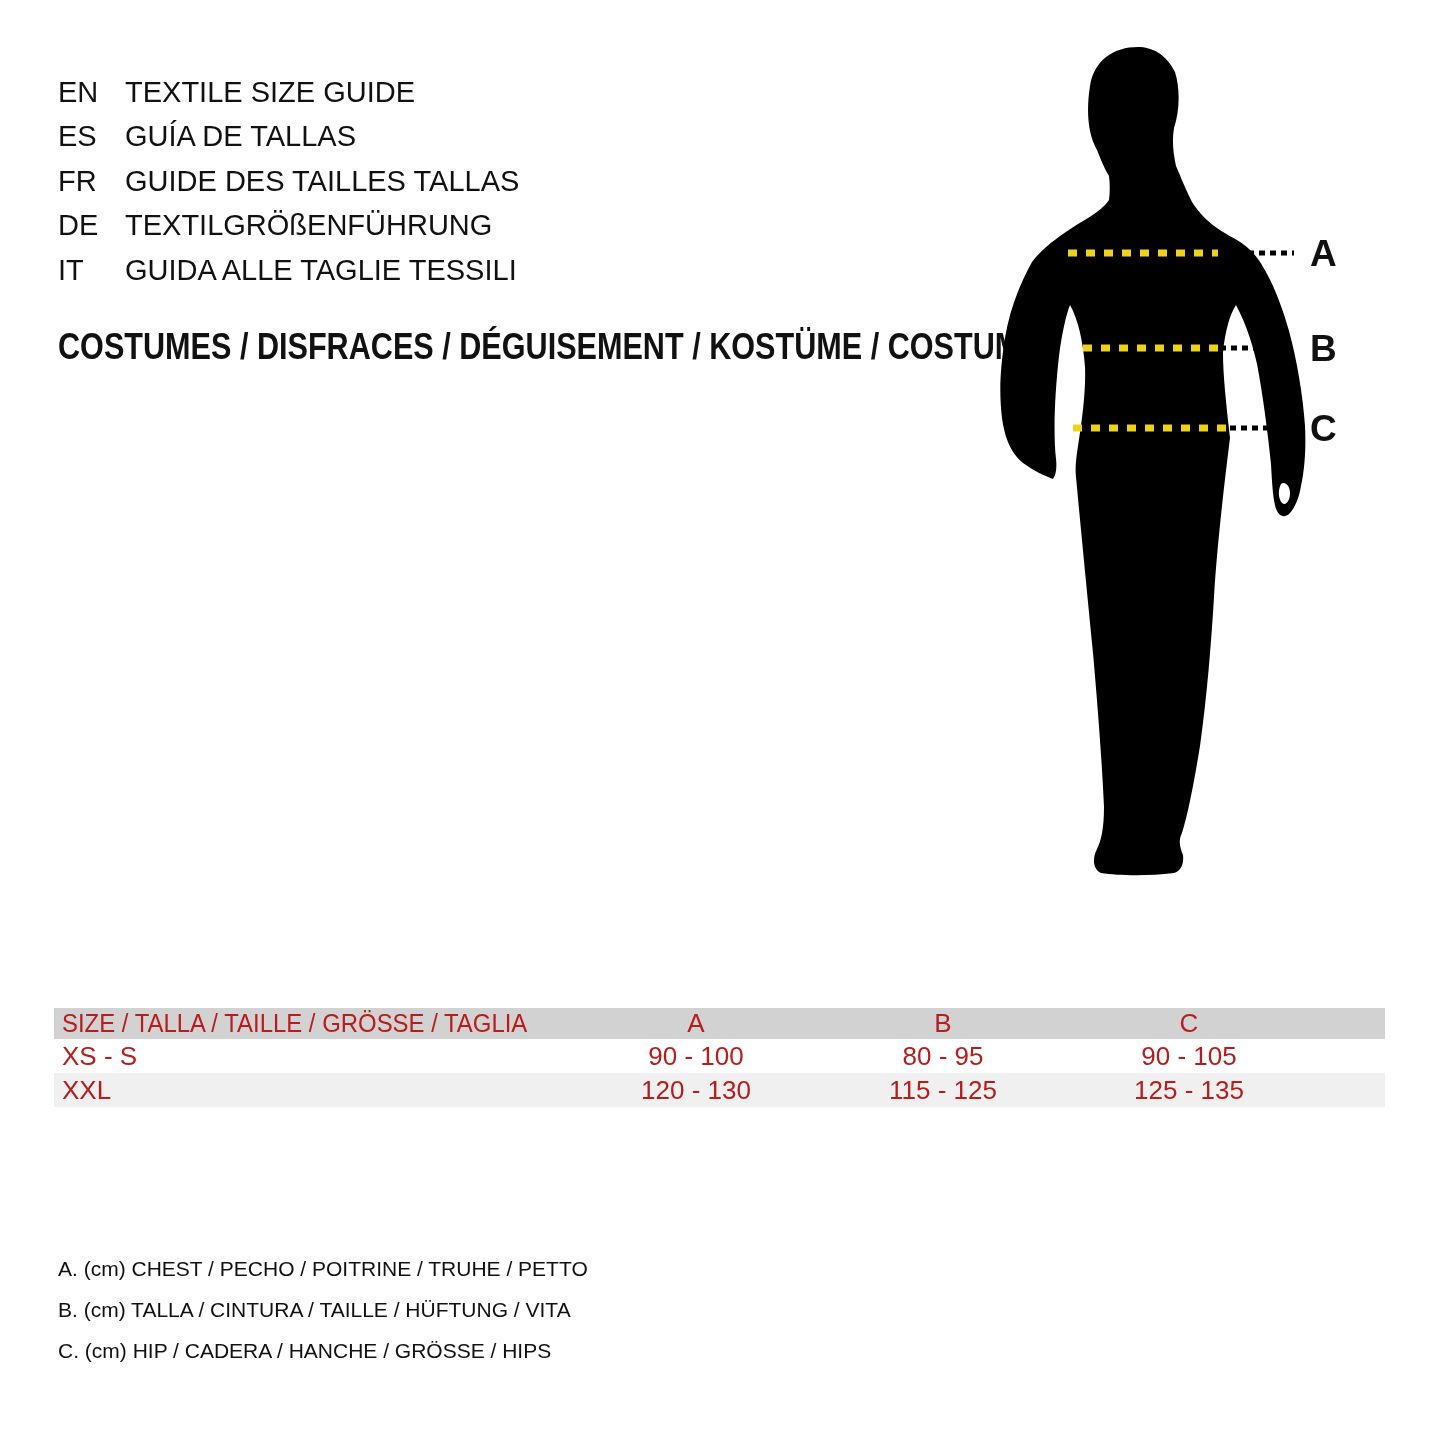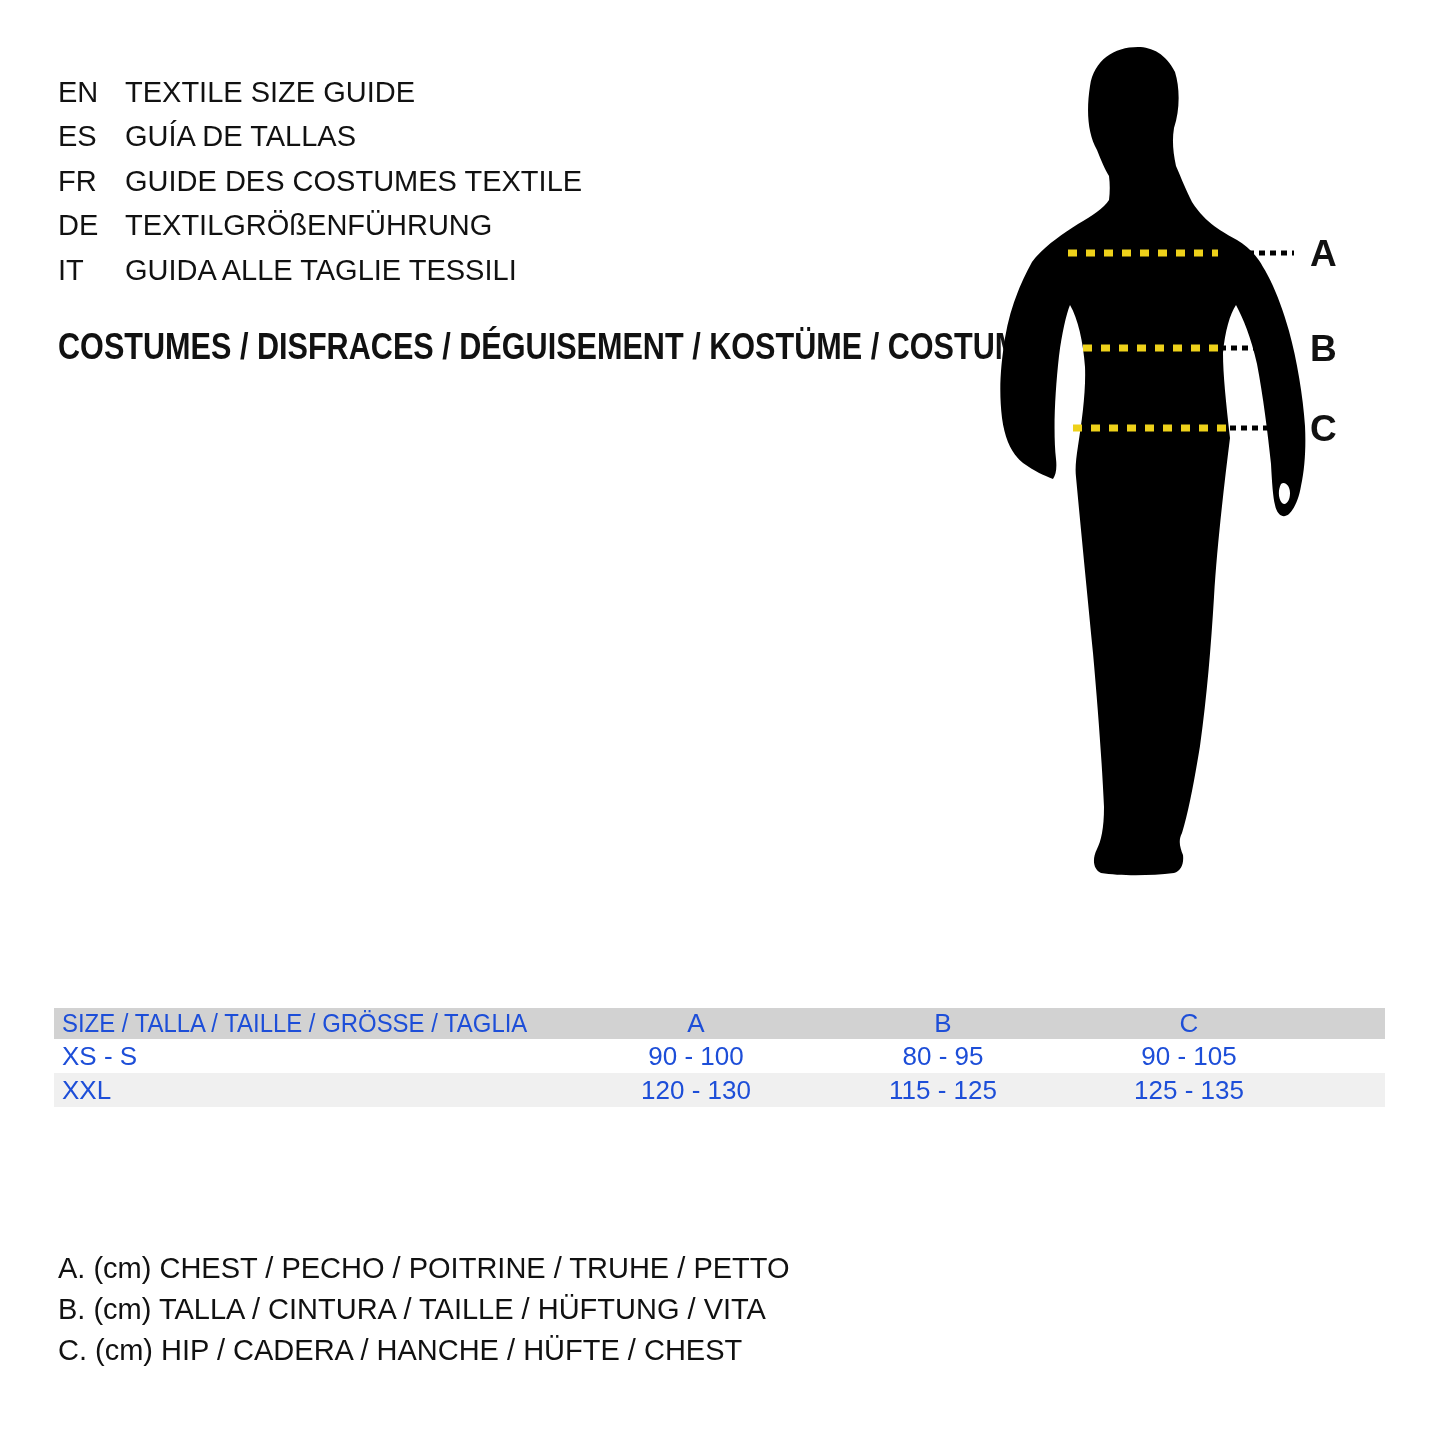--- a/index.html
+++ b/index.html
@@ -35,57 +35,57 @@
   
   .man-heading {
     position:absolute; left:58px; top:946px; height:44px;
     display:flex; align-items:center; font-size:29px;
   }
 
   
   .size-table {
     position:absolute; left:54px; top:1008px; width:1331px;
     border-collapse:collapse; table-layout:fixed;
-    font-size:26px; color:#1d4ed8;
+    font-size:26px; color:#b91c1c;
   }
   .size-table col.c-size   { width:518px; }
   .size-table col.c-a      { width:248px; }
   .size-table col.c-b      { width:246px; }
   .size-table col.c-c      { width:246px; }
   .size-table col.c-spacer { width:73px;  }
   .size-table th, .size-table td {
     padding:0; font-weight:normal; text-align:center; vertical-align:middle;
     overflow:hidden; white-space:nowrap;
   }
   .size-table th:first-child, .size-table td:first-child { text-align:left; padding-left:8px; }
   .size-table thead tr { height:28px; background:#d2d2d2; }
   .size-table tbody tr { height:34px; background:#ffffff; }
   .size-table tbody tr.shade { background:#f0f0f0; }
 
   
   .legend { position:absolute; left:58px; top:1248px; }
-  .legend-row { display:flex; align-items:center; height:41px; font-size:29px; }
+  .legend-row { display:flex; align-items:center; height:41px; font-size:21px; }
 </style>
 </head>
 <body>
 
 <div class="page">
 
   <div class="langs">
     <div class="lang-row">
       <span class="lang-code">EN</span>
       <span class="nowrap">TEXTILE SIZE GUIDE</span>
     </div>
     <div class="lang-row">
       <span class="lang-code">ES</span>
       <span class="nowrap">GUÍA DE TALLAS</span>
     </div>
     <div class="lang-row">
       <span class="lang-code">FR</span>
-      <span class="nowrap">GUIDE DES COSTUMES TEXTILE</span>
+      <span class="nowrap">GUIDE DES TAILLES TALLAS</span>
     </div>
     <div class="lang-row">
       <span class="lang-code">DE</span>
       <span class="nowrap">TEXTILGRÖßENFÜHRUNG</span>
     </div>
     <div class="lang-row">
       <span class="lang-code">IT</span>
       <span class="nowrap">GUIDA ALLE TAGLIE TESSILI</span>
     </div>
   </div>
@@ -206,17 +206,17 @@
   </table>
 
   <div class="legend">
     <div class="legend-row">
       <span class="nowrap">A. (cm) CHEST / PECHO / POITRINE / TRUHE / PETTO</span>
     </div>
     <div class="legend-row">
       <span class="nowrap">B. (cm) TALLA / CINTURA / TAILLE / HÜFTUNG / VITA</span>
     </div>
     <div class="legend-row">
-      <span class="nowrap">C. (cm) HIP / CADERA / HANCHE / HÜFTE / CHEST</span>
+      <span class="nowrap">C. (cm) HIP / CADERA / HANCHE / GRÖSSE / HIPS</span>
     </div>
   </div>
 
 </div>
 
 </body></html>

